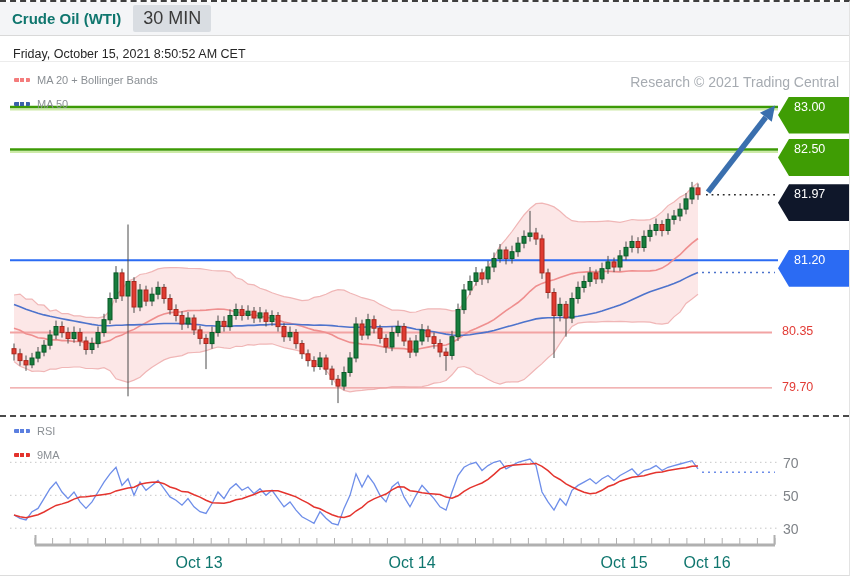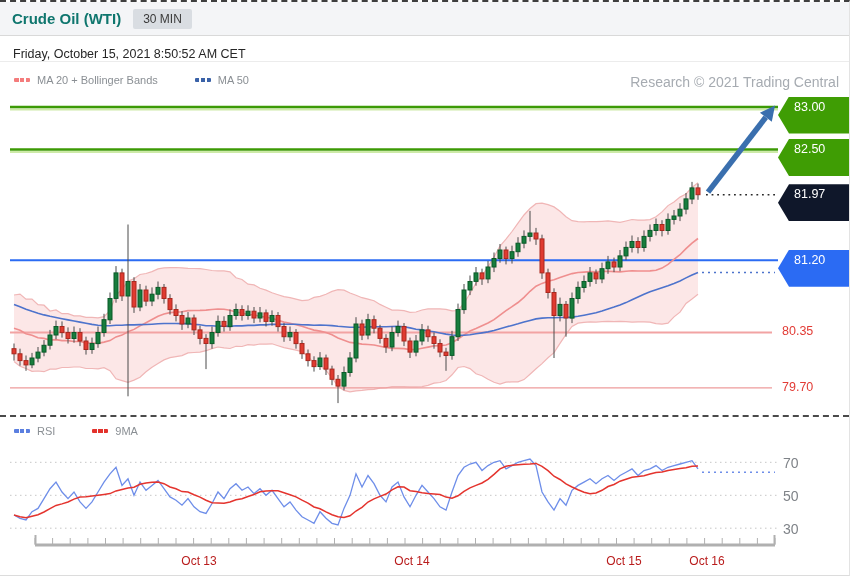--- a/index.html
+++ b/index.html
@@ -1,40 +1,40 @@
 <!DOCTYPE html>
 <html><head>
 <meta charset="utf-8">
 <style>
   html,body{margin:0;padding:0;background:#fff;font-family:"Liberation Sans",sans-serif;}
   .card{position:relative;width:850px;height:576px;box-sizing:border-box;background:#fff;
         border-top:2px dashed #3f3f3f;border-right:1px solid #e3e3e3;border-bottom:1px solid #dcdcdc;overflow:hidden;}
   .header{height:34px;background:#f4f5f7;border-bottom:1px solid #d9d9d9;display:flex;align-items:center;padding:0 12px;gap:12px;box-sizing:border-box;}
   .title{font-size:15px;font-weight:bold;color:#0f766e;}
-  .badge{background:#d9dde2;color:#3a3a3a;font-size:12px;padding:3px 10px;border-radius:2px;cursor:default;}
+  .badge{background:#d9dde2;color:#3a3a3a;font-size:18px;padding:3px 10px;border-radius:2px;cursor:default;}
   .daterow{height:26px;display:flex;align-items:flex-end;padding:0 13px;font-size:12.5px;color:#262626;border-bottom:1px solid #ececec;box-sizing:border-box;}
   .pane{position:relative;background:#fff;}
   .main-pane{height:353px;}
   .rsi-pane{height:161px;border-top:2px dashed #4a4a4a;box-sizing:border-box;}
   svg.layer{position:absolute;left:0;top:0;display:block;}
-  .legend{position:absolute;left:14px;display:flex;gap:37px;align-items:flex-start;font-size:11px;color:#8a8f94;z-index:5;}
+  .legend{position:absolute;left:14px;display:flex;gap:12px;align-items:flex-start;font-size:11px;color:#8a8f94;z-index:5;flex-direction:column;}
   .main-pane .legend{top:12px;}
   .rsi-pane .legend{top:8px;}
   .legend .item{display:flex;align-items:center;gap:7px;}
   .swatch{width:16px;height:4px;border-radius:1px;display:inline-block;}
   .research{position:absolute;right:10px;top:12px;font-size:14px;color:#a6abb1;z-index:5;}
   .tag{position:absolute;left:778px;width:72px;height:37px;color:#fff;font-size:12.5px;line-height:21px;
        padding-left:16px;box-sizing:border-box;z-index:6;
        clip-path:polygon(0 50%,11px 0,100% 0,100% 100%,11px 100%);}
   .tag.green{background:#3f9d04;}
   .tag.black{background:#0f172a;}
   .tag.blue{background:#2b6bf3;}
   .lvl-red-label{position:absolute;left:782px;font-size:12.5px;color:#e23b35;z-index:6;}
   .rsi-val{position:absolute;left:783px;font-size:14px;color:#7f8388;z-index:6;}
-  .x-label{position:absolute;top:137px;transform:translateX(-50%);font-size:12px;color:#b91c1c;z-index:6;white-space:nowrap;}
+  .x-label{position:absolute;top:137px;transform:translateX(-50%);font-size:16px;color:#0f766e;z-index:6;white-space:nowrap;}
 </style>
 </head>
 <body>
 
 <div class="card">
 
   <div class="header">
     <span class="title">Crude Oil (WTI)</span>
     <span class="badge">30 MIN</span>
   </div>

